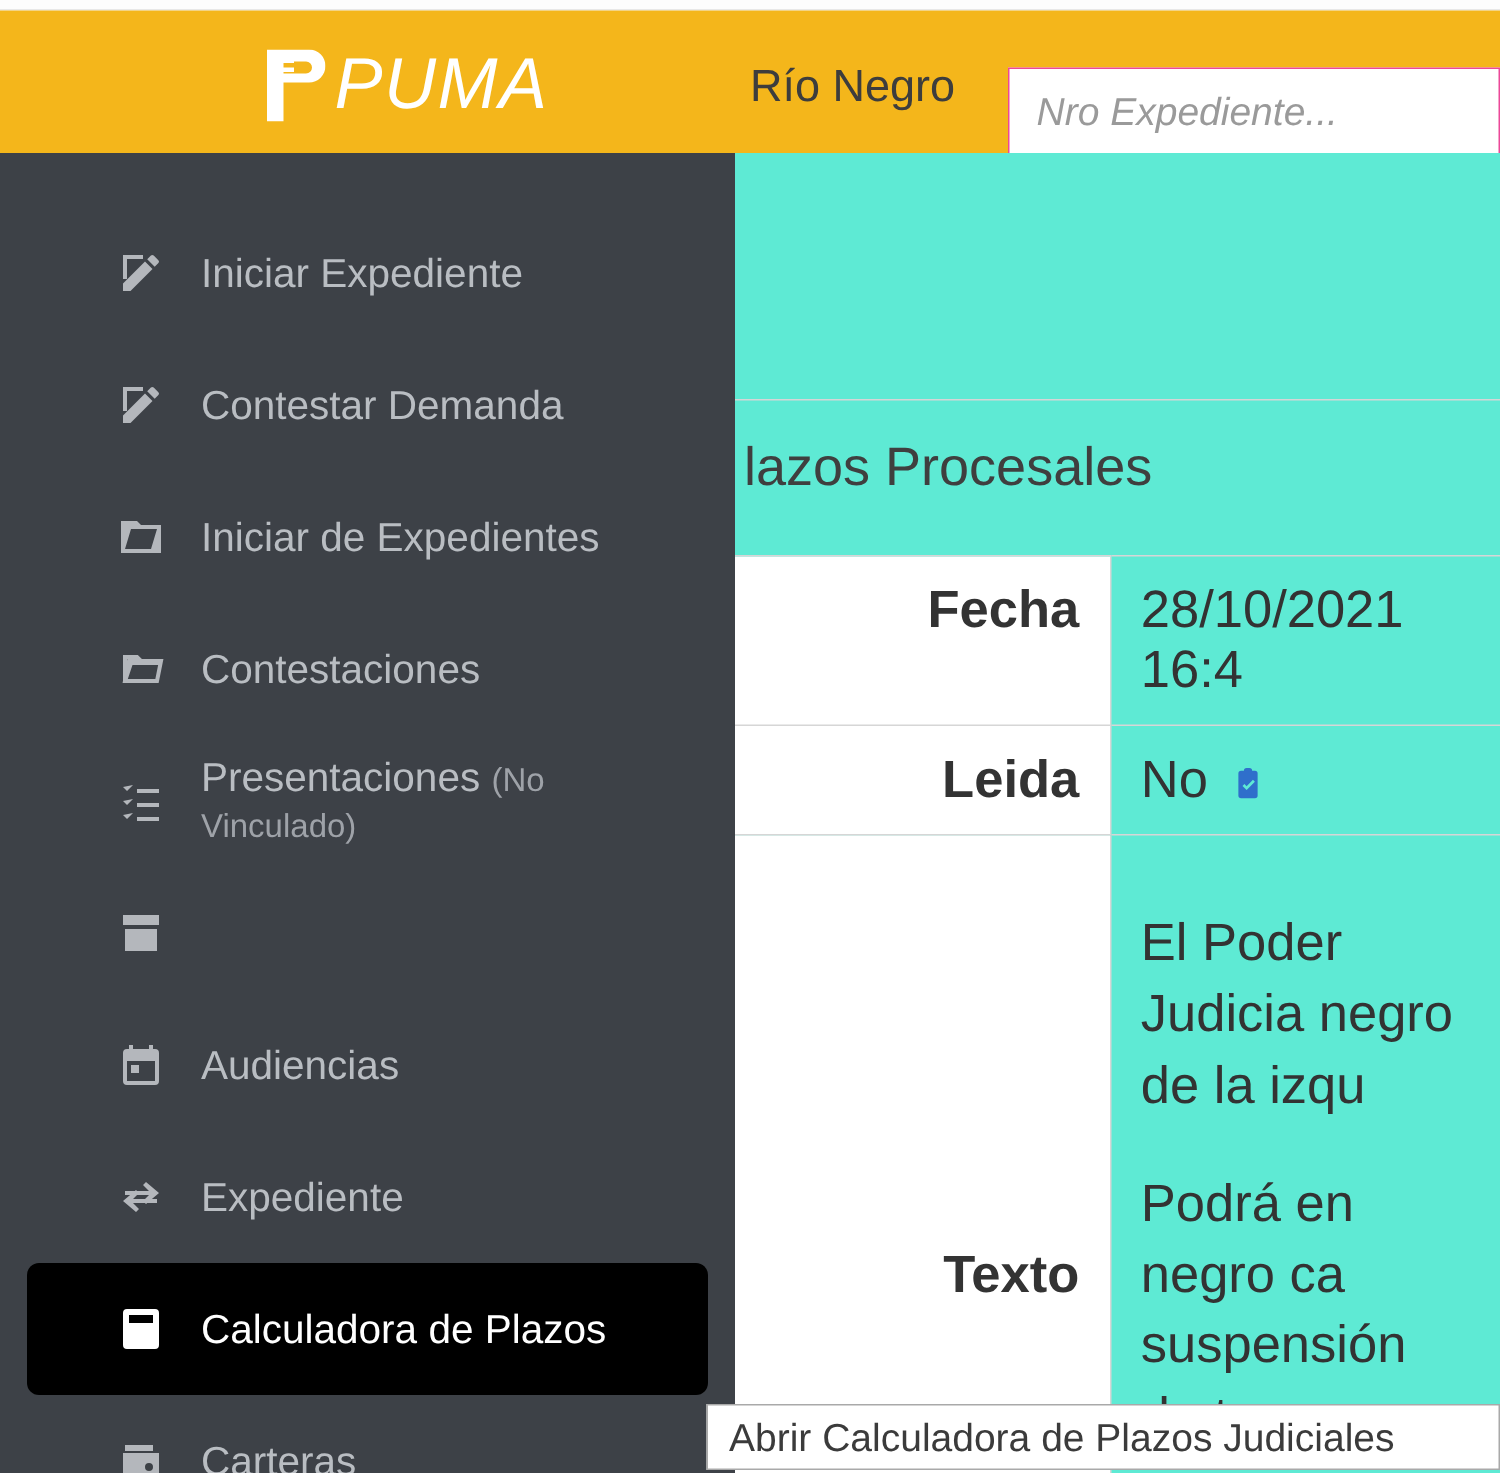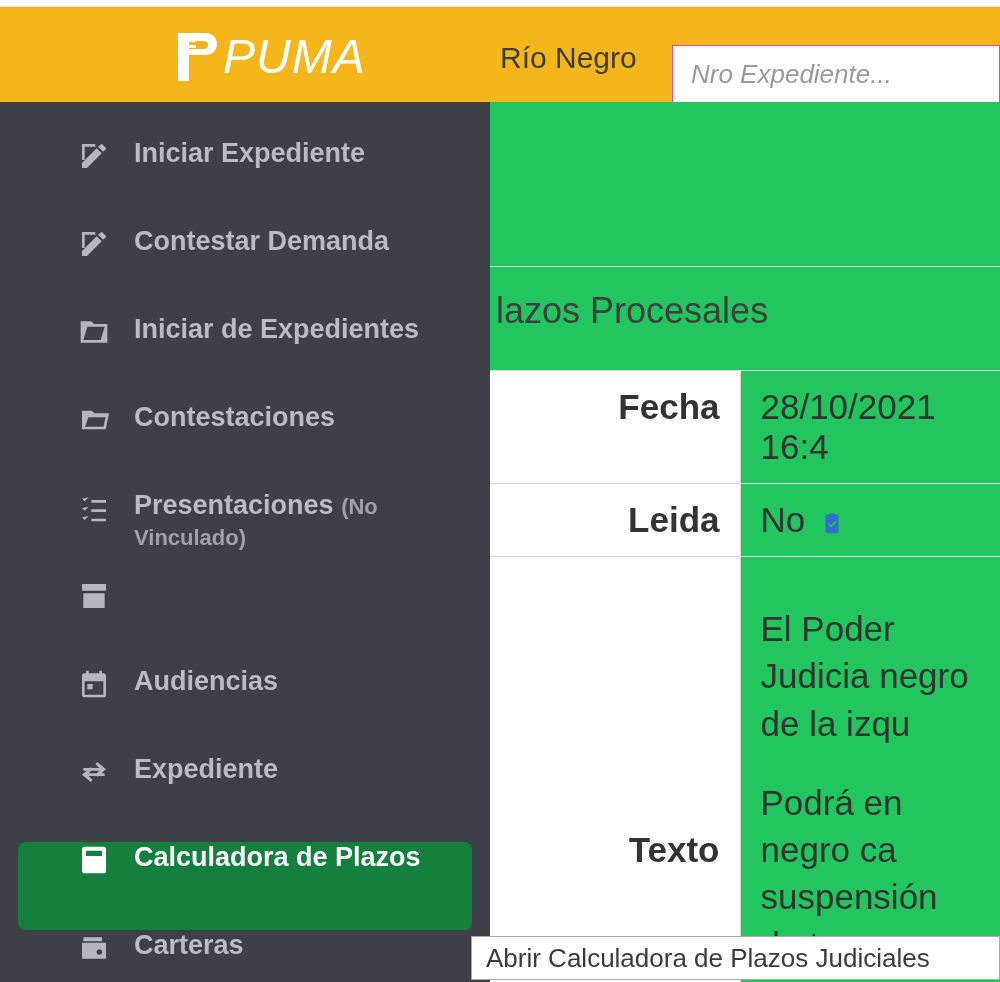--- a/index.html
+++ b/index.html
@@ -86,32 +86,32 @@
     top: 102px;
     left: 0;
     width: 490px;
     bottom: 0;
     background: #3d4147;
     padding-top: 36px;
     z-index: 5;
   }
   .sidebar-item {
     display: flex;
+    align-items: center;
     height: 88px;
     padding: 0 28px 0 58px;
     color: #b9bdc2;
     font-size: 27px;
     cursor: pointer;
     gap: 22px;
     border-radius: 8px;
     margin: 0 18px 0 18px;
-    font-weight: bold;
   }
   .sidebar-item.active {
-    background: #15803d;
+    background: #000000;
     color: #fff;
   }
   .sidebar-item .icon {
     width: 36px;
     height: 36px;
     flex-shrink: 0;
     display: flex;
     align-items: center;
     justify-content: center;
   }
@@ -124,21 +124,21 @@
   .sidebar-item .label .note {
     font-size: 22px;
     color: #9ea2a8;
   }
   .main {
     position: absolute;
     top: 102px;
     left: 490px;
     right: 0;
     bottom: 0;
-    background: #22c55e;
+    background: #5eead4;
   }
   .panel-title {
     position: absolute;
     left: 6px;
     top: 188px;
     font-size: 36px;
     color: #3f3f3f;
     font-weight: 400;
   }
   .detail-table {

